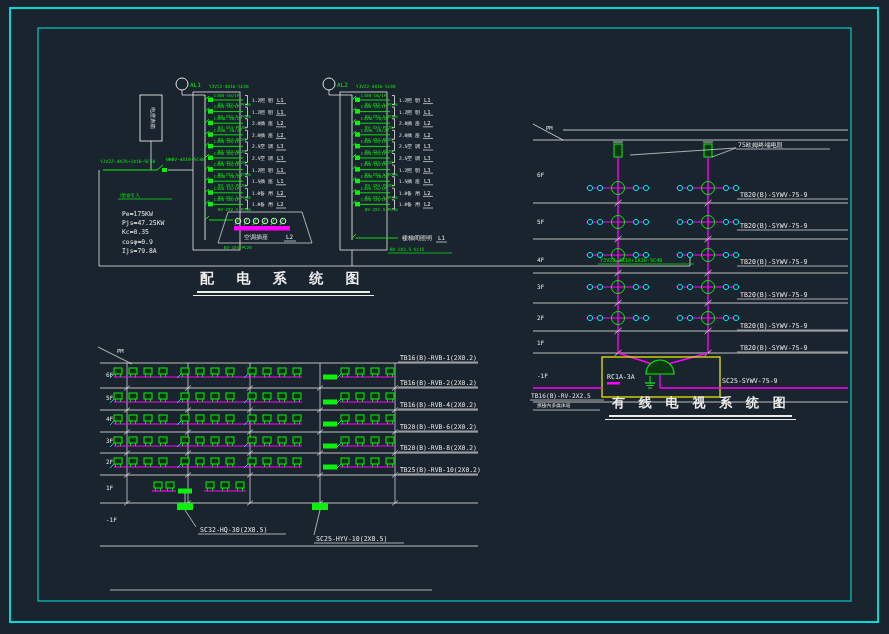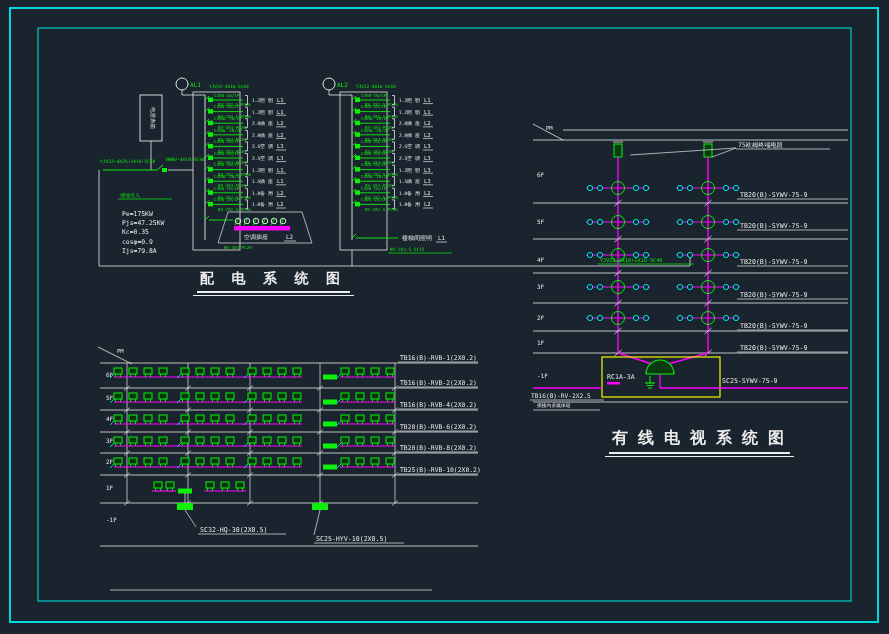--- a/index.html
+++ b/index.html
@@ -1,24 +1,24 @@
 <!DOCTYPE html>
 <html><head>
 <meta charset="utf-8">
 <style>
   html,body{margin:0;padding:0;background:#11181f}
   #canvas{position:relative;width:889px;height:634px;background:#1a242e;overflow:hidden;
           font-family:"DejaVu Sans",sans-serif}
   #cad{position:absolute;left:0;top:0}
-  .ttl{position:absolute;color:#ececec;font-family:Liberation Serif, serif;font-weight:bold;
+  .ttl{position:absolute;color:#ececec;font-family:Liberation Mono, monospace;font-weight:bold;
        white-space:nowrap;padding:0 3px 3px;border-bottom:2px solid #ececec}
   .dbl::after{content:"";position:absolute;left:-4px;right:-4px;bottom:-5px;height:1px;background:#ececec}
   #t-dist{left:197px;top:270px;font-size:14px;letter-spacing:7px}
   #t-tel{left:237px;top:569px;font-size:12px;letter-spacing:5px}
-  #t-catv{left:609px;top:428px;font-size:16px;letter-spacing:3px}
+  #t-catv{left:609px;top:394px;font-size:13px;letter-spacing:3px}
 </style>
 </head>
 <body>
 
 <div id="canvas">
   <svg id="cad" width="889" height="634">
       <g>
         <rect x="10" y="8" width="868" height="614" stroke="#00d9d9" fill="none" stroke-width="2"></rect>
         <rect x="38" y="28" width="813" height="573" stroke="#00d9d9" fill="none" stroke-width="1.1"></rect>
       </g>

